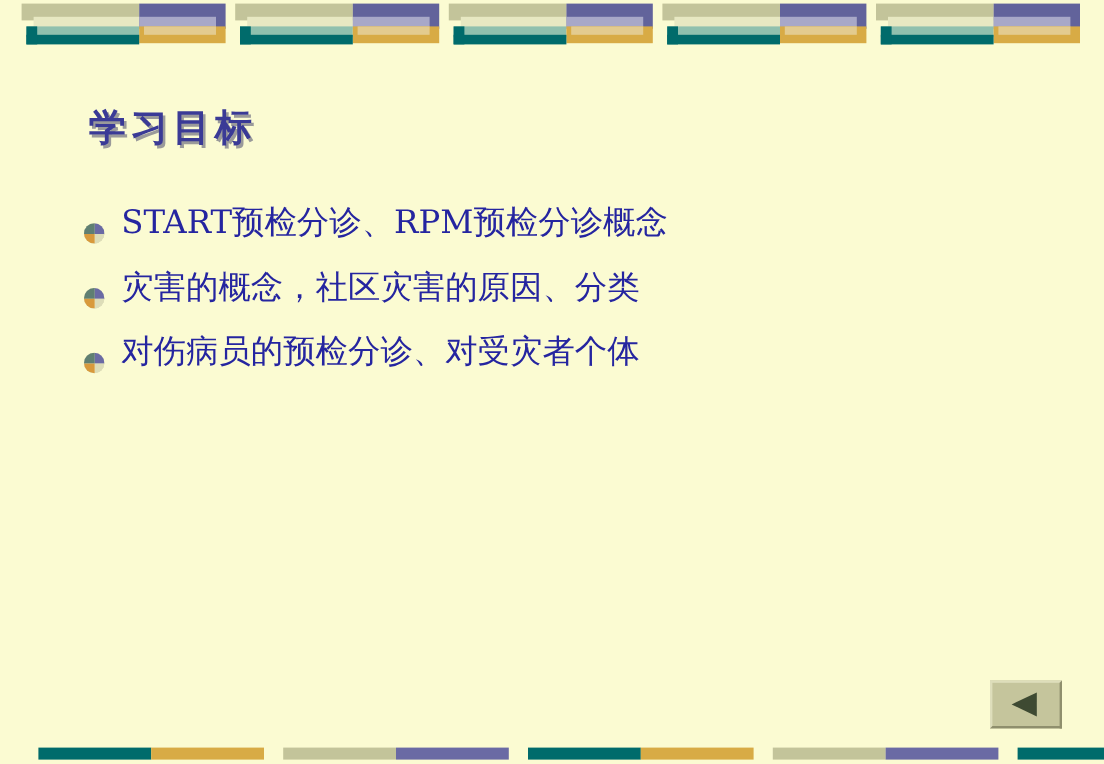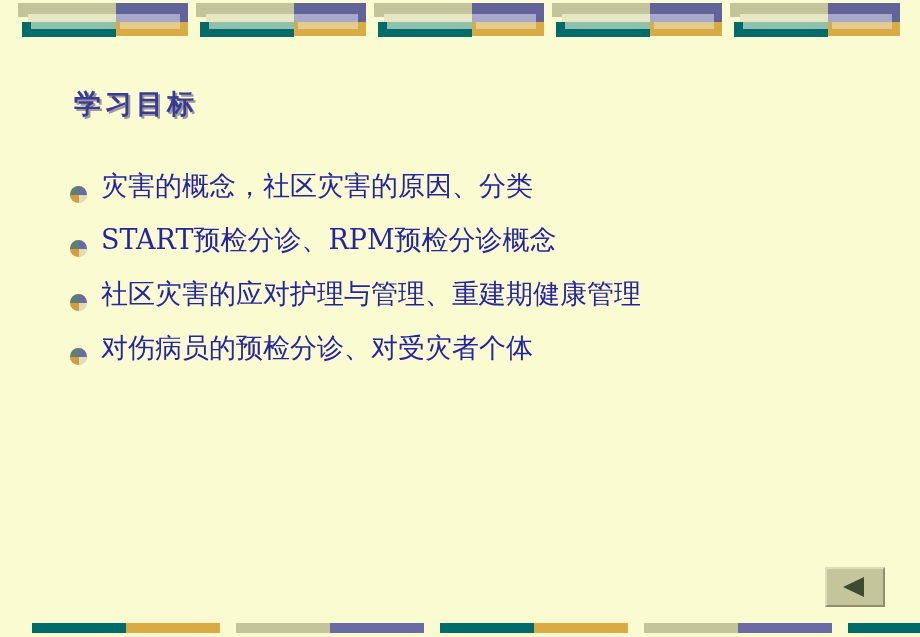--- a/index.html
+++ b/index.html
@@ -107,21 +107,21 @@
     bottom: 4px;
     height: 10px;
   }
 
   
   #title {
     position: absolute;
     left: 74px;
     top: 86px;
     font-family: "DejaVu Sans", sans-serif;
-    font-size: 27px;
+    font-size: 31px;
     font-weight: bold;
     letter-spacing: 4px;
     color: #3a3a96;
     text-shadow: 2px 2px 0 #9a9a9a;
     white-space: nowrap;
   }
 
   
   #bullet-list {
     position: absolute;
@@ -256,39 +256,30 @@
   <div id="title">学习目标</div>
 
   <div id="bullet-list">
       <div class="bullet-row">
         <span class="bullet-marker">
           <i class="q-tl" style="background: rgb(95, 127, 114);"></i>
           <i class="q-tr" style="background: rgb(106, 106, 164);"></i>
           <i class="q-bl" style="background: rgb(216, 154, 60);"></i>
           <i class="q-br" style="background: rgb(221, 221, 184);"></i>
         </span>
-        <span class="bullet-text">灾害的概念，社区灾害的原因、分类</span>
+        <span class="bullet-text">START预检分诊、RPM预检分诊概念</span>
       </div>
       <div class="bullet-row">
         <span class="bullet-marker">
           <i class="q-tl" style="background: rgb(95, 127, 114);"></i>
           <i class="q-tr" style="background: rgb(106, 106, 164);"></i>
           <i class="q-bl" style="background: rgb(216, 154, 60);"></i>
           <i class="q-br" style="background: rgb(221, 221, 184);"></i>
         </span>
-        <span class="bullet-text">START预检分诊、RPM预检分诊概念</span>
-      </div>
-      <div class="bullet-row">
-        <span class="bullet-marker">
-          <i class="q-tl" style="background: rgb(95, 127, 114);"></i>
-          <i class="q-tr" style="background: rgb(106, 106, 164);"></i>
-          <i class="q-bl" style="background: rgb(216, 154, 60);"></i>
-          <i class="q-br" style="background: rgb(221, 221, 184);"></i>
-        </span>
-        <span class="bullet-text">社区灾害的应对护理与管理、重建期健康管理</span>
+        <span class="bullet-text">灾害的概念，社区灾害的原因、分类</span>
       </div>
       <div class="bullet-row">
         <span class="bullet-marker">
           <i class="q-tl" style="background: rgb(95, 127, 114);"></i>
           <i class="q-tr" style="background: rgb(106, 106, 164);"></i>
           <i class="q-bl" style="background: rgb(216, 154, 60);"></i>
           <i class="q-br" style="background: rgb(221, 221, 184);"></i>
         </span>
         <span class="bullet-text">对伤病员的预检分诊、对受灾者个体</span>
       </div>

